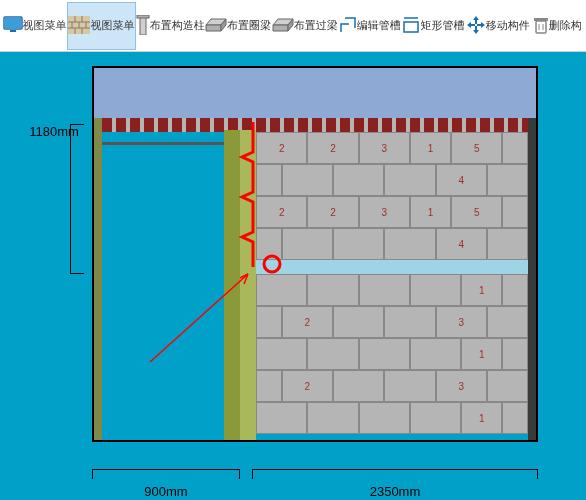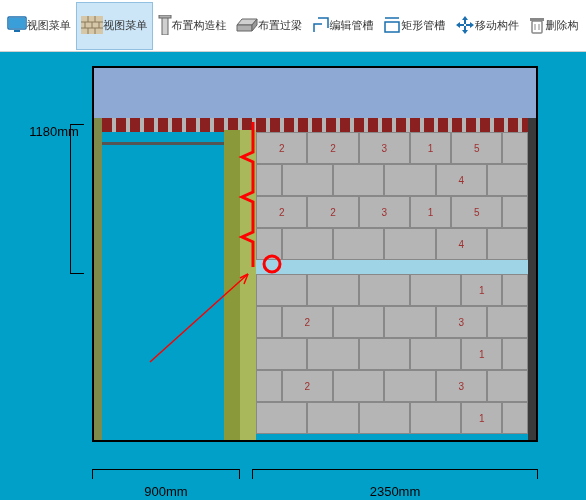--- a/index.html
+++ b/index.html
@@ -65,20 +65,30 @@
       <div class="label">视图菜单</div>
     </div>
     <div class="tool-btn">
       <div class="icon">
         <svg width="14" height="20" viewBox="0 0 14 20">
           <rect x="4" y="0" width="6" height="20" fill="#d0d0d0" stroke="#666"></rect>
           <rect x="1" y="0" width="12" height="3" fill="#b0b0b0" stroke="#666"></rect>
         </svg>
       </div>
       <div class="label">布置构造柱</div>
+    </div>
+    <div class="tool-btn">
+      <div class="icon">
+        <svg width="22" height="16" viewBox="0 0 22 16">
+          <path d="M1 8 L6 2 L21 2 L16 8 Z" fill="#d0d0d0" stroke="#666"></path>
+          <path d="M1 8 L1 14 L16 14 L16 8 Z" fill="#b0b0b0" stroke="#666"></path>
+          <path d="M16 8 L21 2 L21 8 L16 14 Z" fill="#999" stroke="#666"></path>
+        </svg>
+      </div>
+      <div class="label">布置圈梁</div>
     </div>
     <div class="tool-btn">
       <div class="icon">
         <svg width="22" height="16" viewBox="0 0 22 16">
           <path d="M1 8 L6 2 L21 2 L16 8 Z" fill="#d0d0d0" stroke="#666"></path>
           <path d="M1 8 L1 14 L16 14 L16 8 Z" fill="#b0b0b0" stroke="#666"></path>
           <path d="M16 8 L21 2 L21 8 L16 14 Z" fill="#999" stroke="#666"></path>
         </svg>
       </div>
       <div class="label">布置过梁</div>

